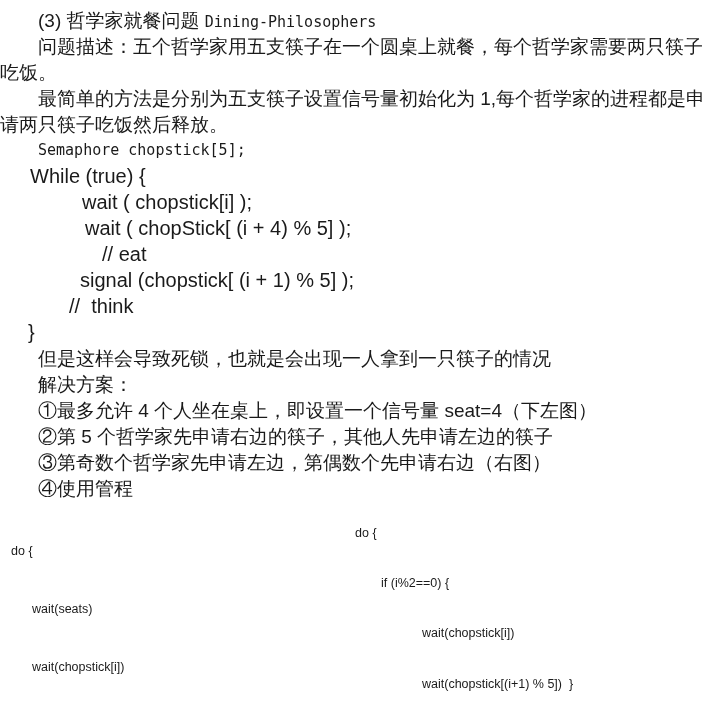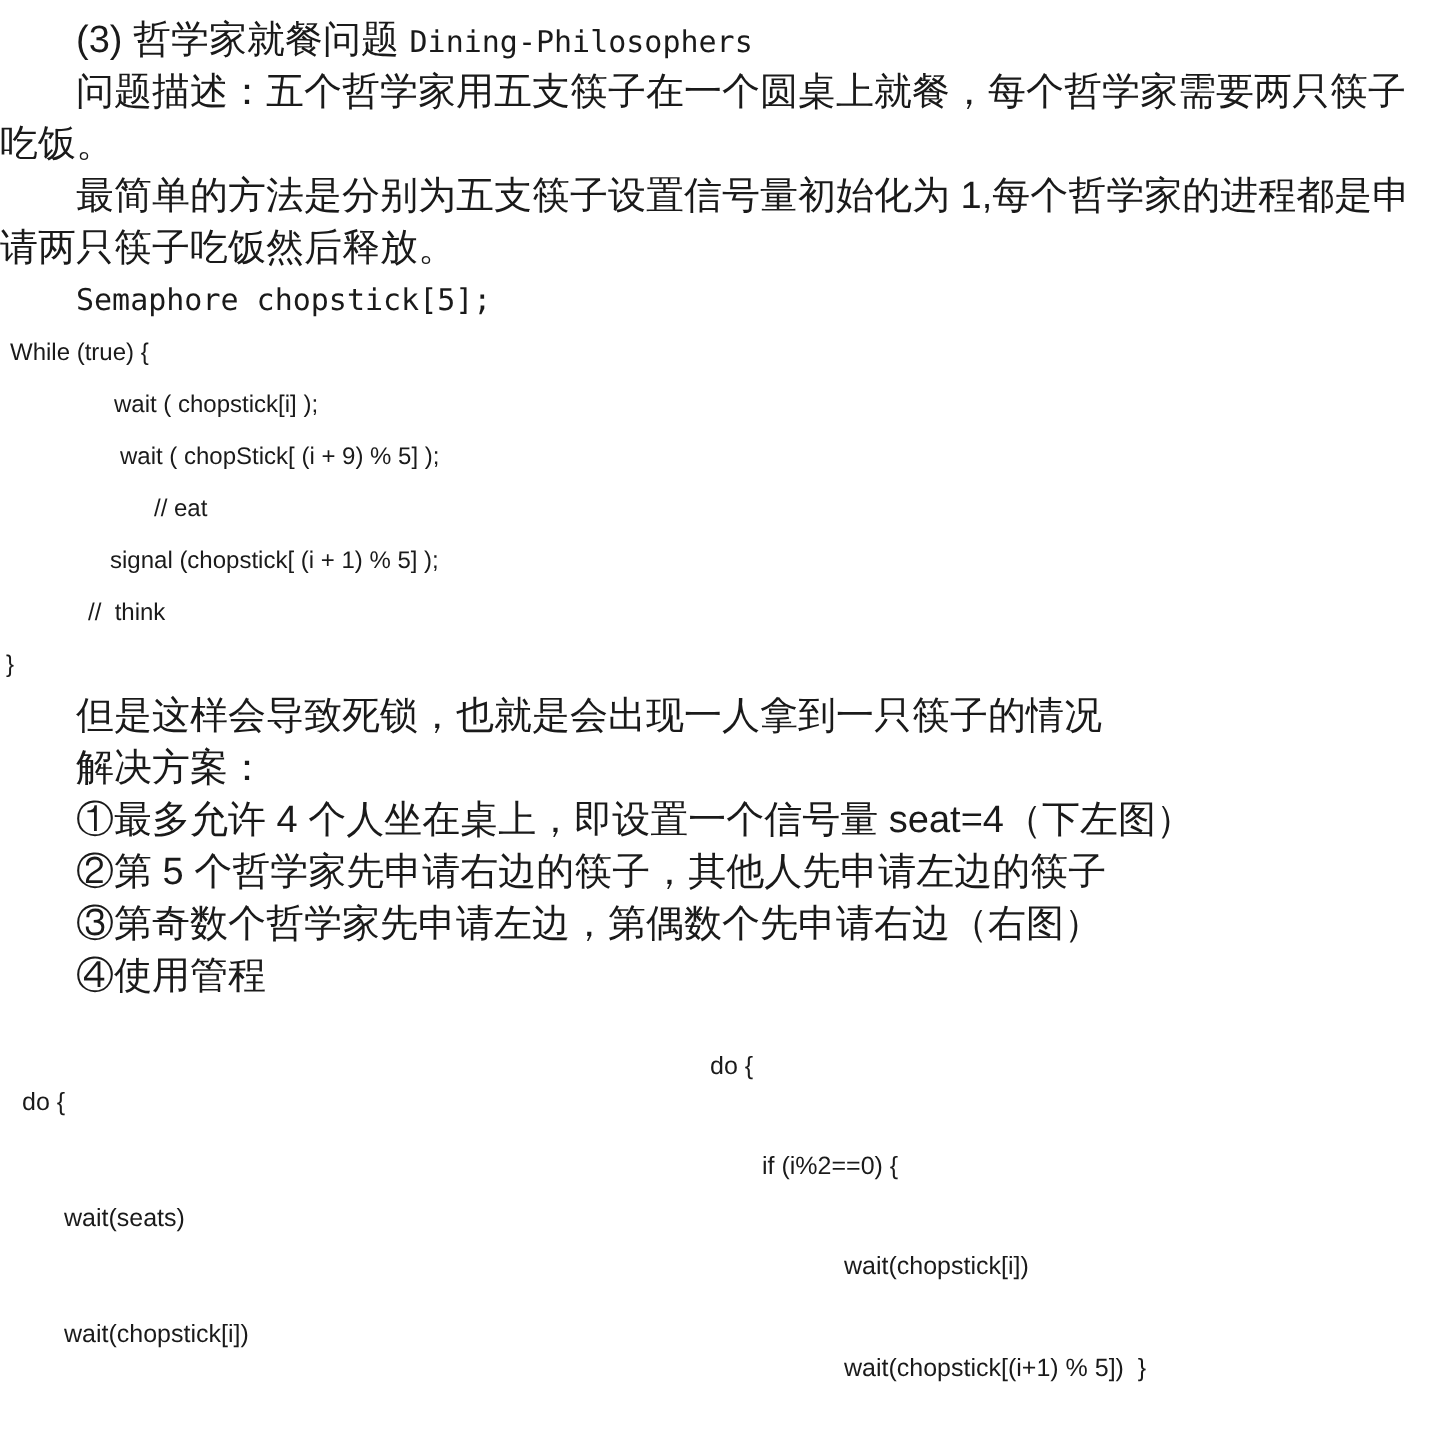--- a/index.html
+++ b/index.html
@@ -6,21 +6,21 @@
   body{
     width:721px;height:718px;
     background:#ffffff;color:#1a1a1a;
     font-family:"Liberation Sans",sans-serif;
     overflow:hidden;
     padding-top:3px;box-sizing:border-box;
   }
   .ln{display:block;height:26px;line-height:35px;white-space:pre;font-size:19px;}
   .ind{padding-left:38px;}
   .mono{font-family:"DejaVu Sans Mono",monospace;font-size:15px;}
-  .c1{font-size:12px;font-family:"Liberation Sans",sans-serif;}
+  .c1{font-size:20px;font-family:"Liberation Sans",sans-serif;margin-left:25px;}
   .codeblocks{position:relative;height:192px;}
   .cb{position:absolute;font-size:12.5px;white-space:pre;font-family:"Liberation Sans",sans-serif;}
   .cb .cl{display:block;}
   #leftcode{left:11px;top:7px;line-height:19.2px;}
   #rightcode{left:355px;top:-6px;line-height:16.8px;}
 </style>
 </head>
 <body>
 
 <div class="ln ind"><span>(3) 哲学家就餐问题 </span><span class="mono">Dining-Philosophers</span></div>
@@ -28,21 +28,21 @@
 <div class="ln ind">问题描述：五个哲学家用五支筷子在一个圆桌上就餐，每个哲学家需要两只筷子</div>
 <div class="ln">吃饭。</div>
 <div class="ln ind">最简单的方法是分别为五支筷子设置信号量初始化为 1,每个哲学家的进程都是申</div>
 <div class="ln">请两只筷子吃饭然后释放。</div>
 
 <div class="ln ind mono">Semaphore chopstick[5];</div>
 
 <div>
   <div class="ln c1" style="padding-left:5px">While (true) {</div>
   <div class="ln c1" style="padding-left:57px">wait ( chopstick[i] );</div>
-  <div class="ln c1" style="padding-left:60px">wait ( chopStick[ (i + 9) % 5] );</div>
+  <div class="ln c1" style="padding-left:60px">wait ( chopStick[ (i + 4) % 5] );</div>
   <div class="ln c1" style="padding-left:77px">// eat</div>
   <div class="ln c1" style="padding-left:55px">signal (chopstick[ (i + 1) % 5] );</div>
   <div class="ln c1" style="padding-left:44px">//  think</div>
   <div class="ln c1" style="padding-left:3px">}</div>
 </div>
 
 <div class="ln ind">但是这样会导致死锁，也就是会出现一人拿到一只筷子的情况</div>
 <div class="ln ind">解决方案：</div>
 <div class="ln ind">①最多允许 4 个人坐在桌上，即设置一个信号量 seat=4（下左图）</div>
 <div class="ln ind">②第 5 个哲学家先申请右边的筷子，其他人先申请左边的筷子</div>

